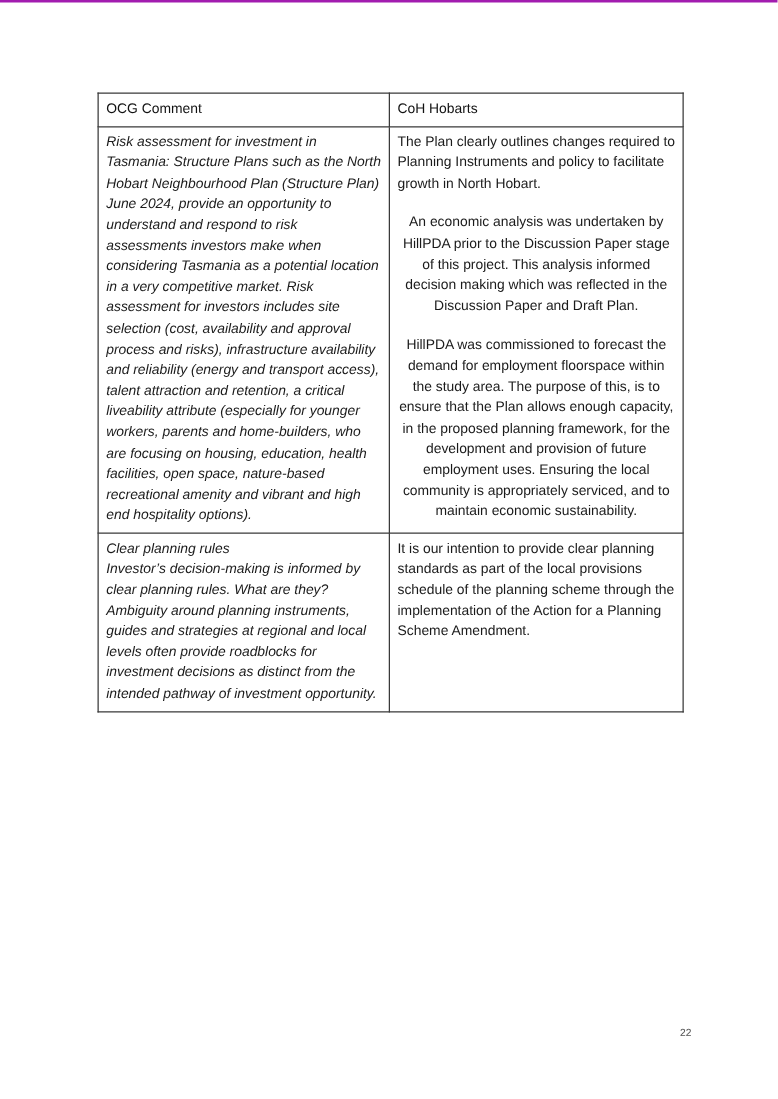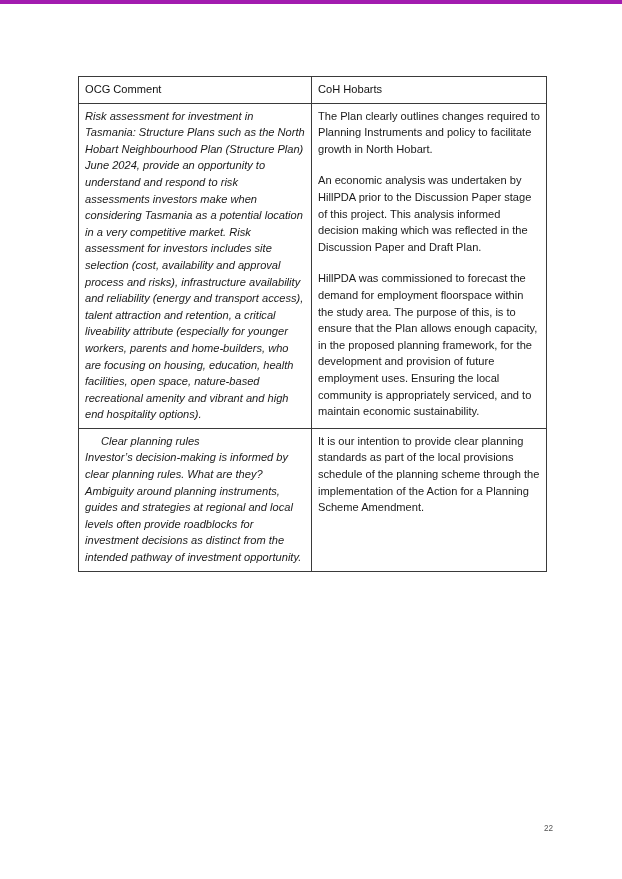--- a/index.html
+++ b/index.html
@@ -16,21 +16,21 @@
     color: #1a1a1a;
   }
 
   
   #page {
     position: absolute;
     left: 0; top: 0;
     width: 622px;
     height: 879px;
     background: #ffffff;
-    border-top: 4px solid #a21caf;
+    border-top: 2px solid #a21caf;
     box-sizing: border-box;
   }
 
   
   #comment-table {
     position: absolute;
     left: 78px;
     top: 72px;
     width: 468px;
     border-collapse: collapse;
@@ -51,22 +51,22 @@
   .hdr {
     font-size: 11.4px;
     line-height: 16px;
     padding-top: 4px;
     padding-bottom: 4px;
     color: #111111;
   }
 
   .cell-italic { font-style: italic; }
   .cell p { margin: 0; }
-  .cell p.gap { margin-top: 15px; }
-  .cell .lead { font-style: italic; margin-left: 16px; }
+  .cell p.gap { margin-top: 15px; text-align: center; }
+  .cell .lead { font-style: italic; }
 
   
   #footer-note {
     position: absolute;
     left: 70px;
     top: 829px;
     font-size: 9.6px;
     line-height: 13px;
     letter-spacing: 0.05px;
     color: #111111;

